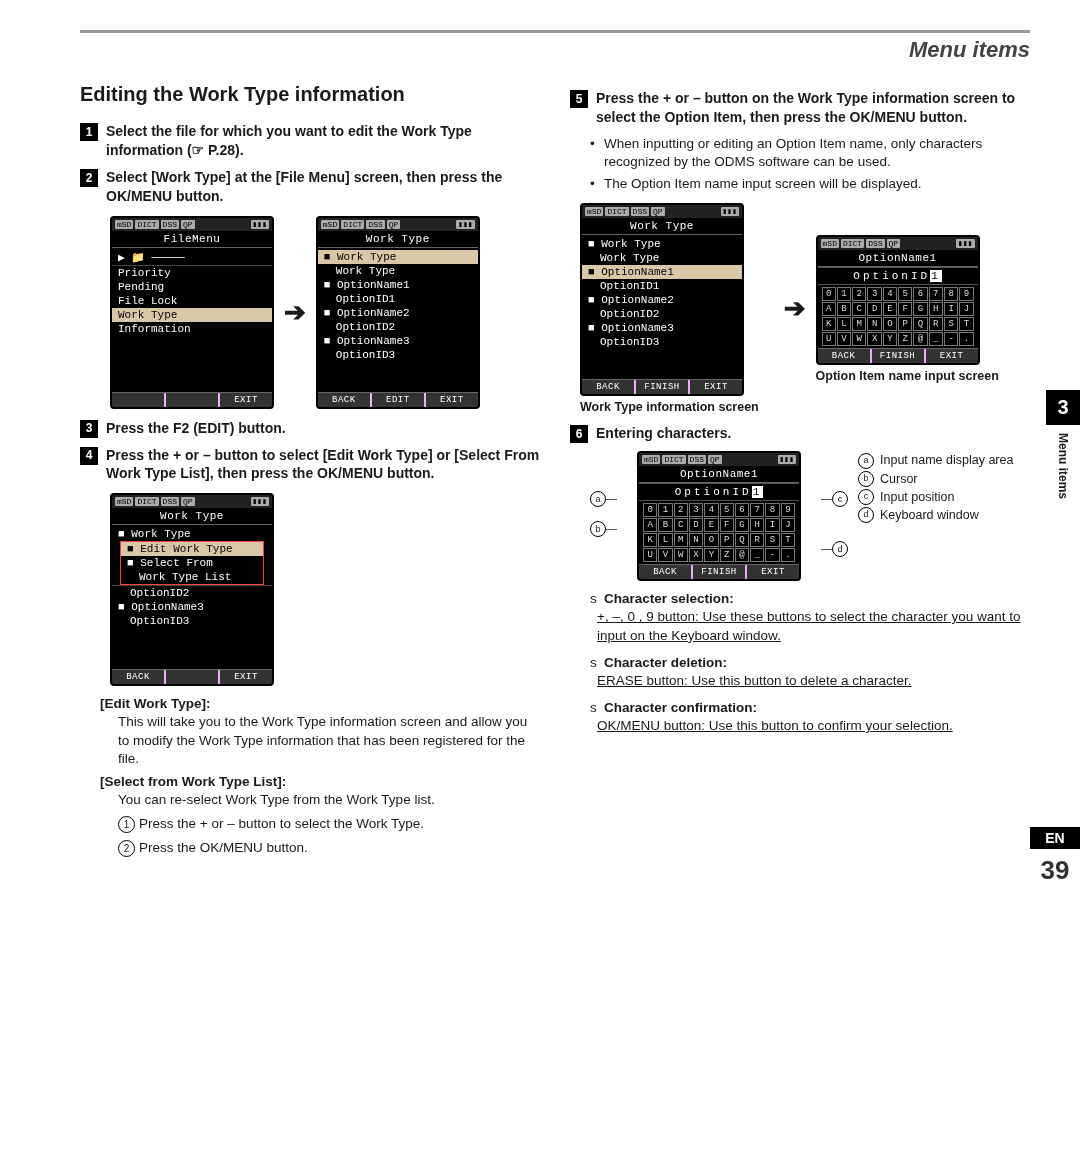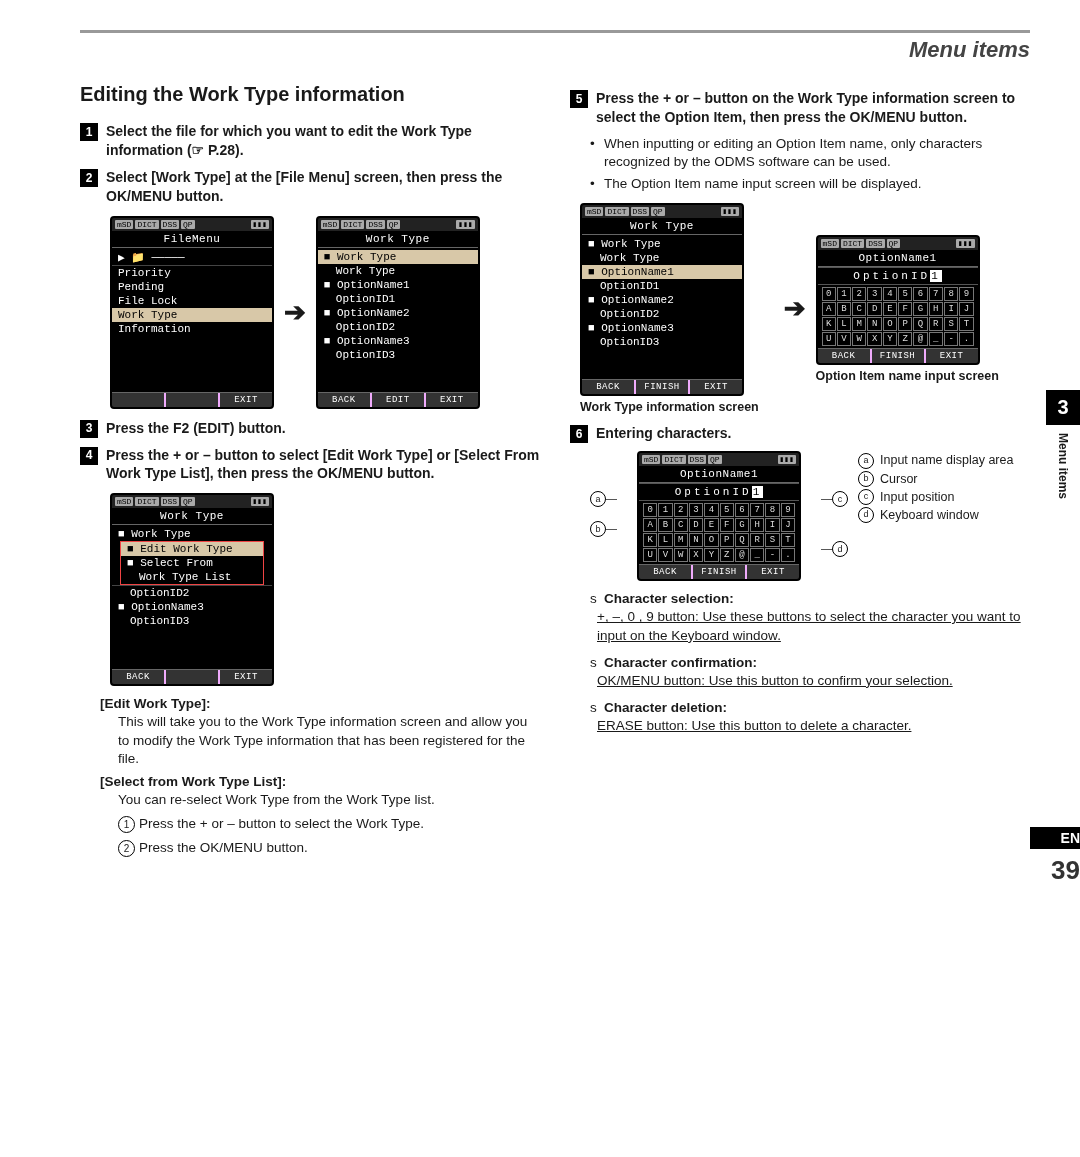--- a/index.html
+++ b/index.html
@@ -245,21 +245,21 @@
     padding:6px 0;
   }
   .tab-right .vlabel {
     writing-mode: vertical-rl;
     font-size:12px; font-weight:700;
     margin:8px auto 0;
   }
   .footer {
     position:absolute;
     right:0; bottom:10px;
-    text-align:right;
+    text-align:center;
     width:50px;
   }
   .footer .en {
     background:#000; color:#fff;
     font-weight:700; font-size:14px;
     padding:3px 0;
     margin-bottom:6px;
   }
   .footer .pg {
     font-size:26px; font-weight:700; color:#333;
@@ -604,26 +604,26 @@
           </div>
         </div>
       </div>
 
       <div class="slist">
         <div class="item">
           <span class="s">s</span><span class="title">Character selection:</span>
           <p>+, –, 0 , 9  button: Use these buttons to select the character you want to input on the Keyboard window.</p>
         </div>
         <div class="item">
+          <span class="s">s</span><span class="title">Character deletion:</span>
+          <p>ERASE button: Use this button to delete a character.</p>
+        </div>
+        <div class="item">
           <span class="s">s</span><span class="title">Character confirmation:</span>
           <p>OK/MENU button: Use this button to confirm your selection.</p>
-        </div>
-        <div class="item">
-          <span class="s">s</span><span class="title">Character deletion:</span>
-          <p>ERASE button: Use this button to delete a character.</p>
         </div>
       </div>
 
     </div>
   </div>
 
   <div class="footer">
     <div class="en">EN</div>
     <div class="pg">39</div>
   </div>

